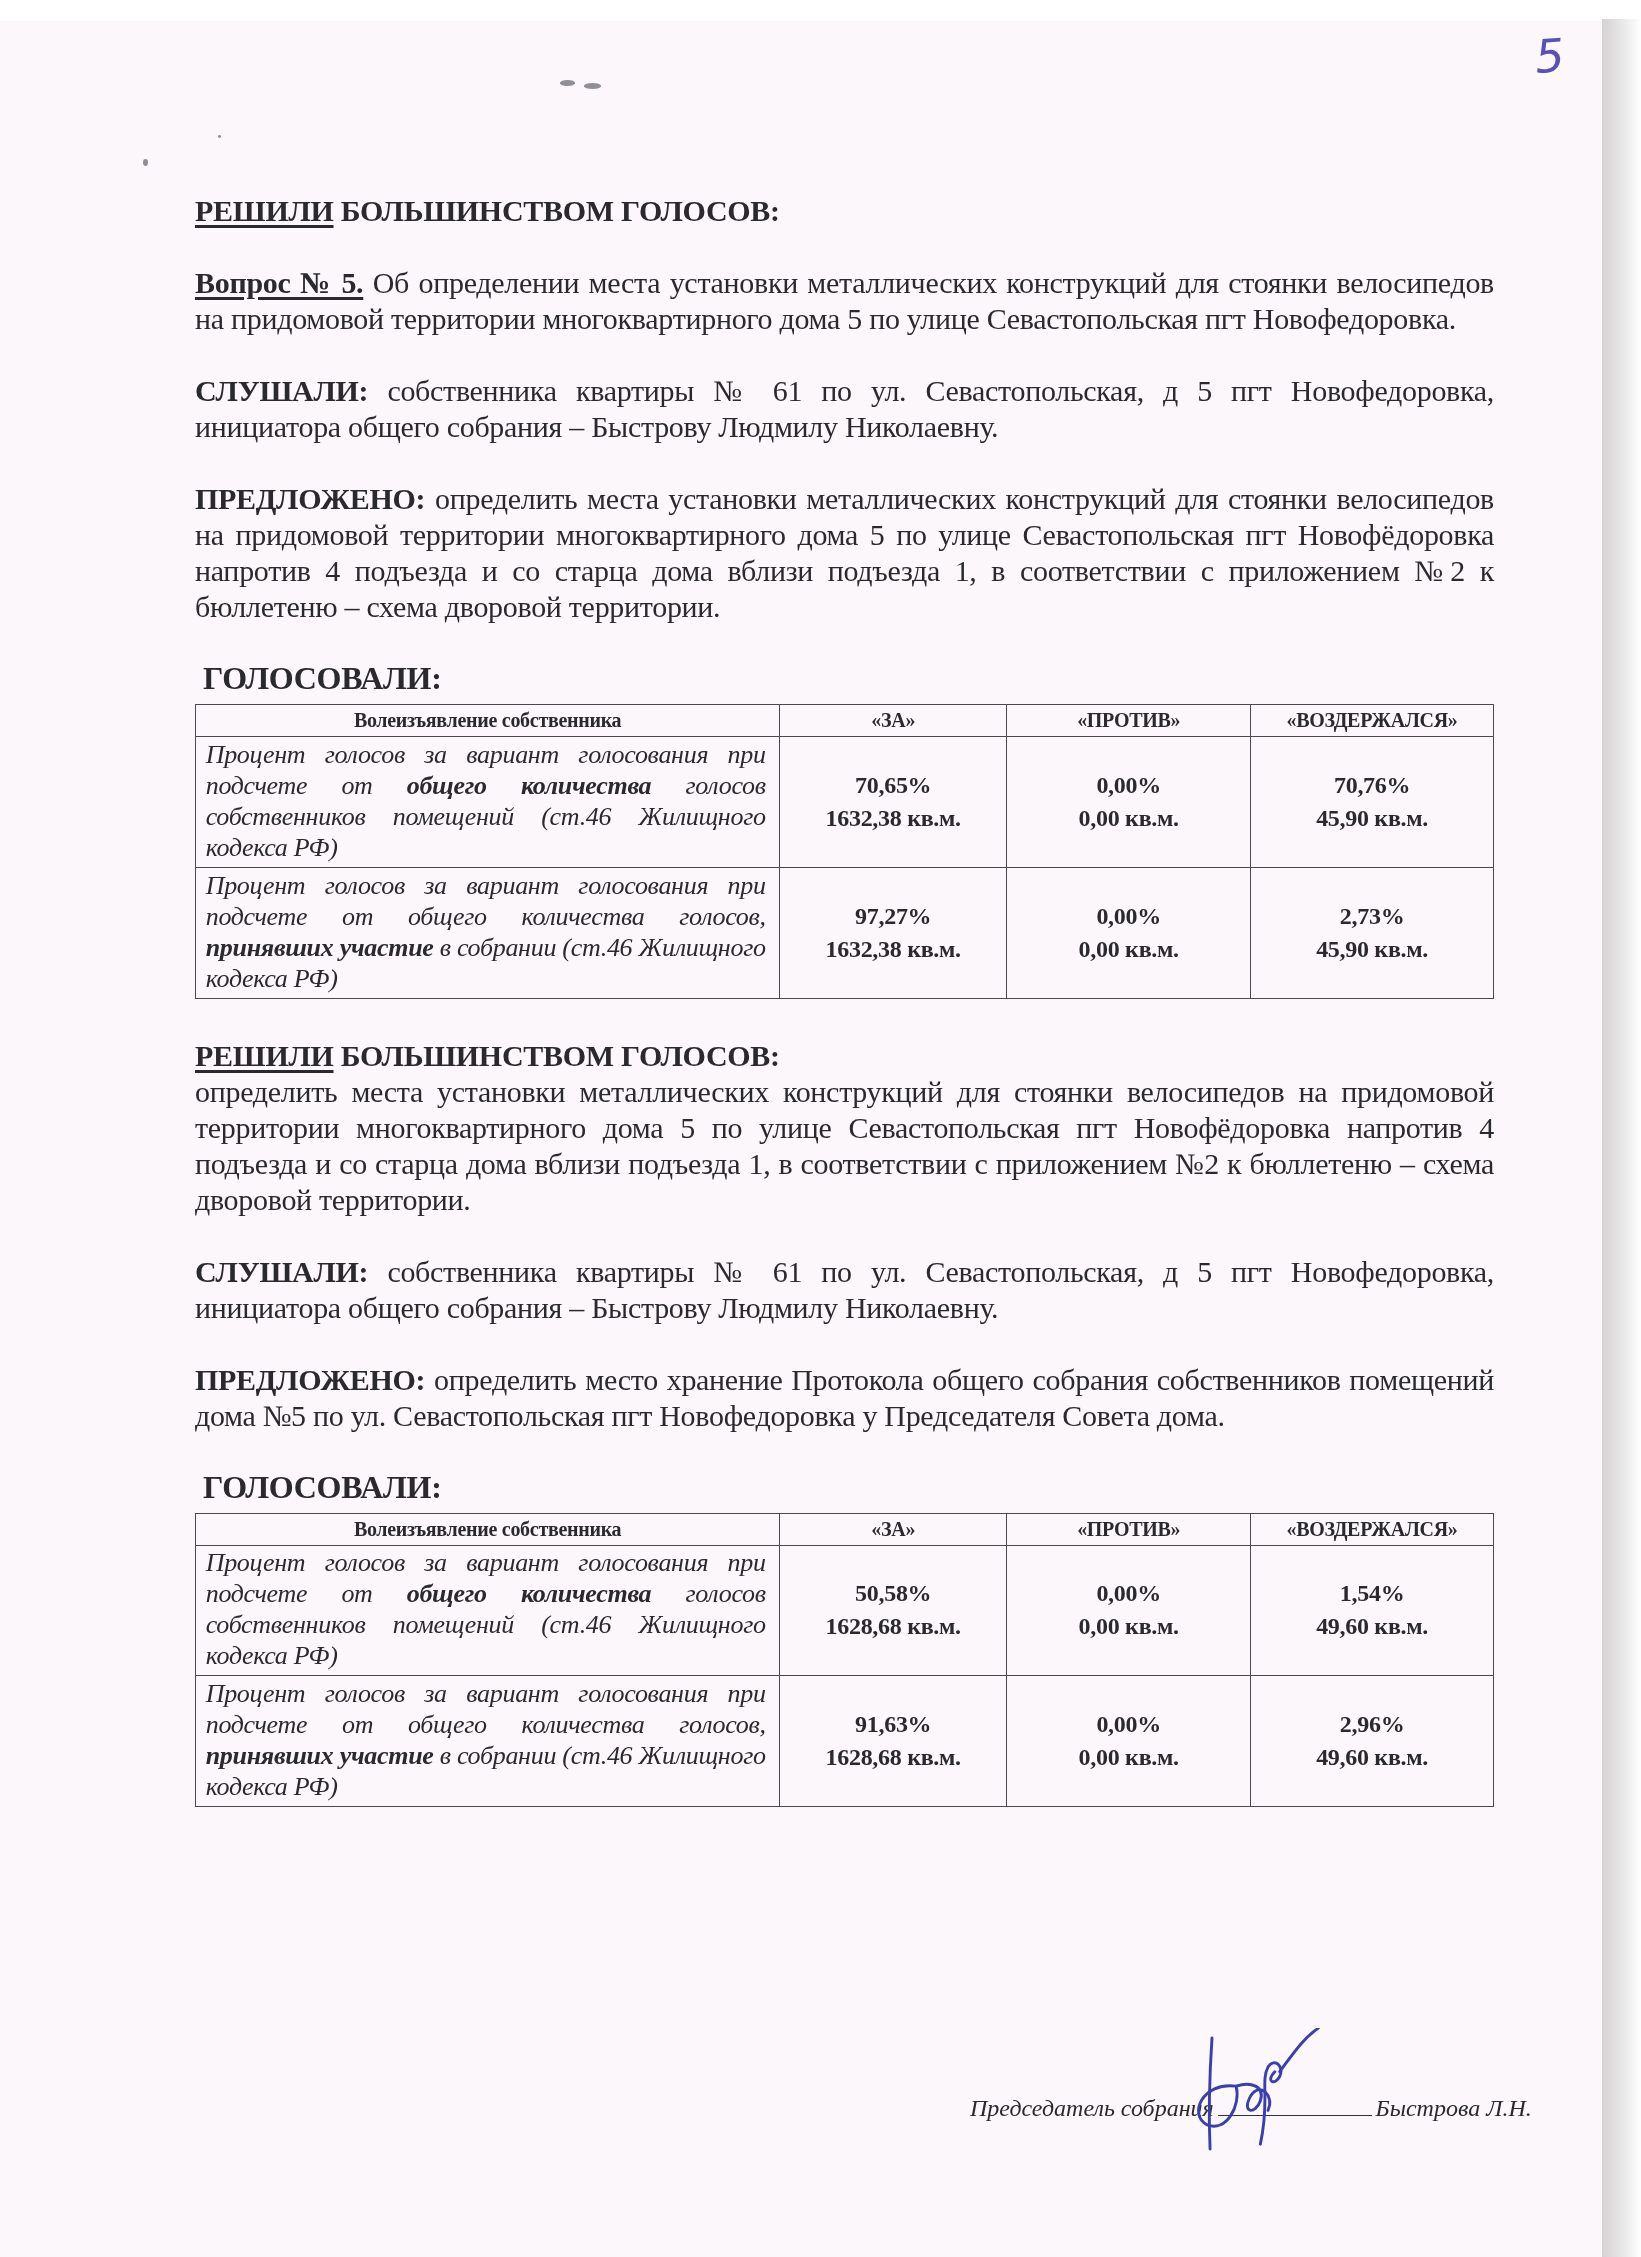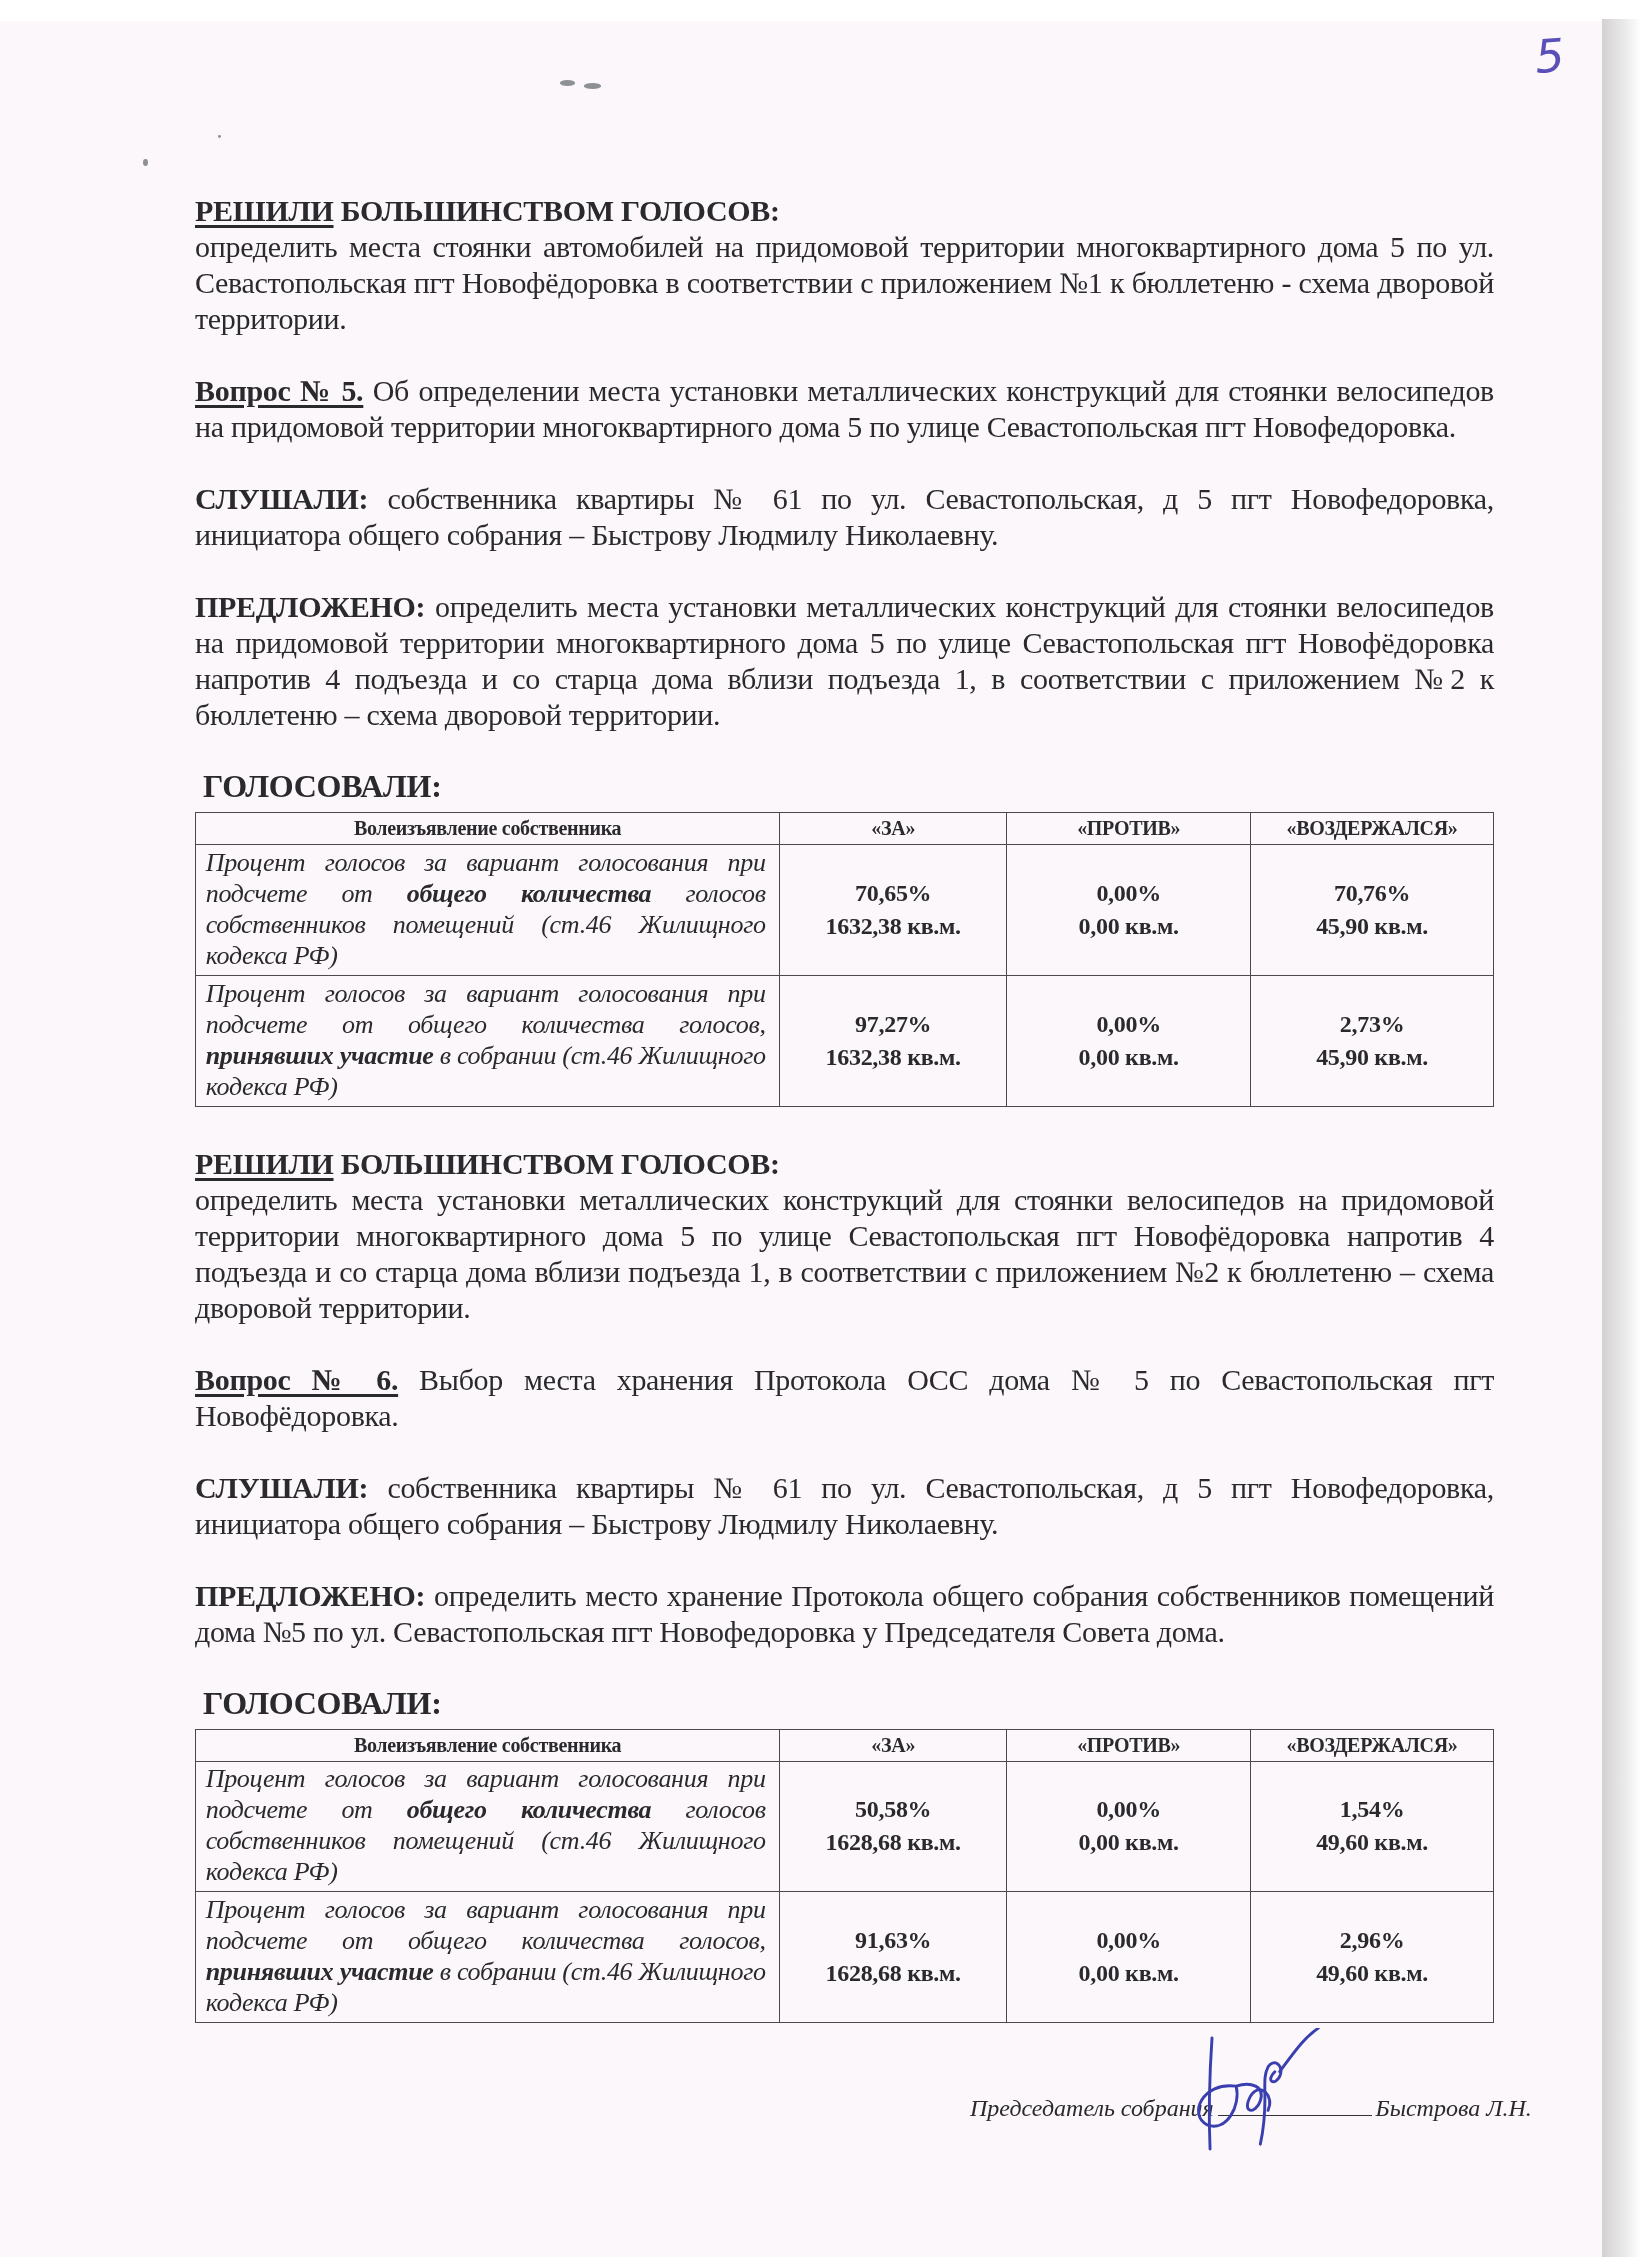--- a/index.html
+++ b/index.html
@@ -59,21 +59,20 @@
 
 <div class="speck" style="left:143px;top:159px;width:4.8px;height:6.8px;"></div>
 <div class="speck" style="left:560px;top:80px;width:15.4px;height:5.8px;"></div>
 <div class="speck" style="left:584px;top:83px;width:17.4px;height:5.8px;"></div>
 <div class="speck" style="left:218px;top:135px;width:2.9px;height:2.9px;"></div>
 
 <div class="content">
 
   <div class="block">
     <p class="kw"><span class="ul">РЕШИЛИ</span><span> БОЛЬШИНСТВОМ ГОЛОСОВ:</span></p>
-    <p>определить места стоянки автомобилей на придомовой территории многоквартирного дома 5 по ул. Севастопольская пгт Новофёдоровка в соответствии с приложением №1 к бюллетеню - схема дворовой территории.</p>
   </div>
 
   <div class="block">
     <p><span class="kw ul">Вопрос № 5.</span><span> Об определении места установки металлических конструкций для стоянки велосипедов на придомовой территории многоквартирного дома 5 по улице Севастопольская пгт Новофедоровка.</span></p>
   </div>
 
   <div class="block">
     <p><span class="kw">СЛУШАЛИ:</span><span> собственника квартиры № 61 по ул. Севастопольская, д 5 пгт Новофедоровка, инициатора общего собрания – Быстрову Людмилу Николаевну.</span></p>
   </div>
 
@@ -121,23 +120,20 @@
           </td>
     </tr>
   </tbody>
     </table>
 
   <div class="block">
     <p class="kw"><span class="ul">РЕШИЛИ</span><span> БОЛЬШИНСТВОМ ГОЛОСОВ:</span></p>
     <p>определить места установки металлических конструкций для стоянки велосипедов на придомовой территории многоквартирного дома 5 по улице Севастопольская пгт Новофёдоровка напротив 4 подъезда и со старца дома вблизи подъезда 1, в соответствии с приложением №2 к бюллетеню – схема дворовой территории.</p>
   </div>
 
-  <div class="block">
-    <p><span class="kw ul">Вопрос № 6.</span><span> Выбор места хранения Протокола ОСС дома № 5 по Севастопольская пгт Новофёдоровка.</span></p>
-  </div>
 
   <div class="block">
     <p><span class="kw">СЛУШАЛИ:</span><span> собственника квартиры № 61 по ул. Севастопольская, д 5 пгт Новофедоровка, инициатора общего собрания – Быстрову Людмилу Николаевну.</span></p>
   </div>
 
   <div class="block">
     <p><span class="kw">ПРЕДЛОЖЕНО:</span><span> определить место хранение Протокола общего собрания собственников помещений дома №5 по ул. Севастопольская пгт Новофедоровка у Председателя Совета дома.</span></p>
   </div>
 
   <p class="h-vote">ГОЛОСОВАЛИ:</p>

